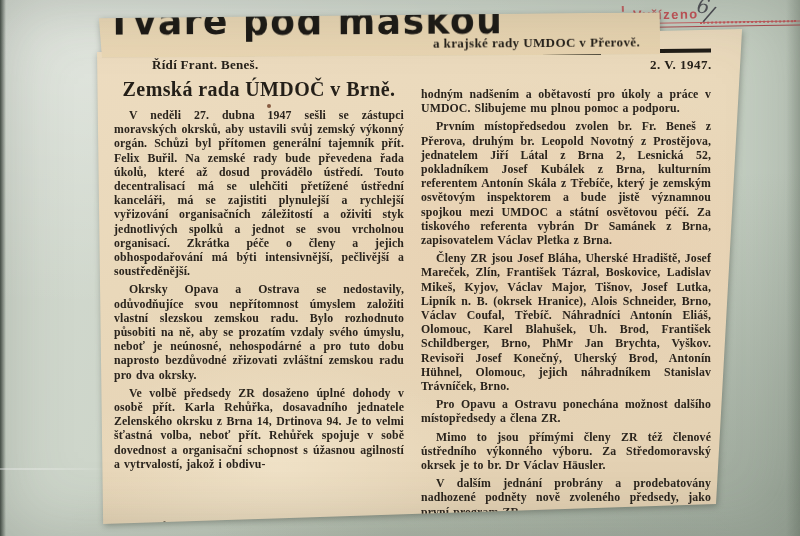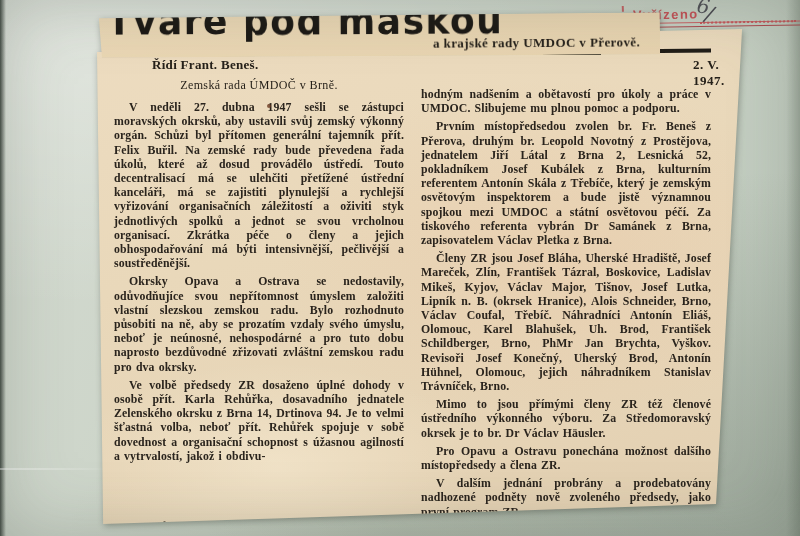--- a/index.html
+++ b/index.html
@@ -58,25 +58,25 @@
     font-size:36px;letter-spacing:1.5px;color:#1b1814;transform:scaleY(1.04);}
   .subtitle{position:absolute;left:334px;bottom:4px;
     font-weight:bold;font-size:13px;letter-spacing:0.4px;color:#241f19;}
 
   .rule{position:absolute;background:#201d17;}
   .rule-seg1{left:17px;top:24px;width:490px;height:2.5px;}
   .rule-seg2{left:517px;top:21px;width:100px;height:4px;transform:rotate(-0.6deg);}
   .editor{position:absolute;left:18px;top:29px;font-weight:bold;font-size:13px;
     color:#26211a;letter-spacing:0.3px;margin-left:40px;}
   .date{position:absolute;left:556px;top:29px;font-weight:bold;font-size:13px;
-    color:#26211a;letter-spacing:0.5px;margin-left:43px;}
+    color:#26211a;letter-spacing:0.5px;}
 
   .colL{position:absolute;left:16px;top:50px;width:298px;}
   .colR{position:absolute;left:323px;top:55px;width:298px;}
-  .colL h2{margin:0 0 7px 0;text-align:center;font-size:12px;font-weight:normal;
+  .colL h2{margin:0 0 7px 0;text-align:center;font-size:20px;font-weight:bold;
     color:#241f18;letter-spacing:0.4px;}
   .colL p,.colR p{margin:4px;text-align:justify;text-indent:15px;
     font-weight:bold;font-size:11.8px;line-height:14.2px;color:#2a241d;
     letter-spacing:0.12px;word-spacing:1px;}
   .colR p.cont{text-indent:0;}
 
   .speck{position:absolute;border-radius:50%;}
   .speck-a{left:173px;top:76px;width:4px;height:4px;background:#6d3b20;opacity:.8;}
   .speck-b{left:69px;top:493px;width:3px;height:4px;background:#3a352c;opacity:.7;}
   .speck-c{left:323px;top:487px;width:2px;height:5px;background:#4a4439;opacity:.6;
@@ -112,22 +112,22 @@
         <h2>Zemská rada ÚMDOČ v Brně.</h2>
         <p>V neděli 27. dubna 1947 sešli se zástupci moravských okrsků, aby ustavili svůj zemský výkonný orgán. Schůzi byl přítomen generální tajemník přít. Felix Buřil. Na zemské rady bude převedena řada úkolů, které až dosud provádělo ústředí. Touto decentralisací má se ulehčiti přetížené ústřední kanceláři, má se zajistiti plynulejší a rychlejší vyřizování organisačních záležitostí a oživiti styk jednotlivých spolků a jednot se svou vrcholnou organisací. Zkrátka péče o členy a jejich obhospodařování má býti intensivnější, pečlivější a soustředěnější.</p>
         <p>Okrsky Opava a Ostrava se nedostavily, odůvodňujíce svou nepřítomnost úmyslem založiti vlastní slezskou zemskou radu. Bylo rozhodnuto působiti na ně, aby se prozatím vzdaly svého úmyslu, neboť je neúnosné, nehospodárné a pro tuto dobu naprosto bezdůvodné zřizovati zvláštní zemskou radu pro dva okrsky.</p>
         <p>Ve volbě předsedy ZR dosaženo úplné dohody v osobě přít. Karla Rehůřka, dosavadního jednatele Zelenského okrsku z Brna 14, Drtinova 94. Je to velmi šťastná volba, neboť přít. Rehůřek spojuje v sobě dovednost a organisační schopnost s úžasnou agilností a vytrvalostí, jakož i obdivu-</p>
       </div>
 
       <div class="colR">
         <p class="cont">hodným nadšením a obětavostí pro úkoly a práce v UMDOC. Slibujeme mu plnou pomoc a podporu.</p>
         <p>Prvním místopředsedou zvolen br. Fr. Beneš z Přerova, druhým br. Leopold Novotný z Prostějova, jednatelem Jiří Látal z Brna 2, Lesnická 52, pokladníkem Josef Kubálek z Brna, kulturním referentem Antonín Skála z Třebíče, který je zemským osvětovým inspektorem a bude jistě významnou spojkou mezi UMDOC a státní osvětovou péčí. Za tiskového referenta vybrán Dr Samánek z Brna, zapisovatelem Václav Pletka z Brna.</p>
         <p>Členy ZR jsou Josef Bláha, Uherské Hradiště, Josef Mareček, Zlín, František Tázral, Boskovice, Ladislav Mikeš, Kyjov, Václav Major, Tišnov, Josef Lutka, Lipník n. B. (okrsek Hranice), Alois Schneider, Brno, Václav Coufal, Třebíč. Náhradníci Antonín Eliáš, Olomouc, Karel Blahušek, Uh. Brod, František Schildberger, Brno, PhMr Jan Brychta, Vyškov. Revisoři Josef Konečný, Uherský Brod, Antonín Hühnel, Olomouc, jejich náhradníkem Stanislav Trávníček, Brno.</p>
+        <p>Pro Opavu a Ostravu ponechána možnost dalšího místopředsedy a člena ZR.</p>
         <p>Mimo to jsou přímými členy ZR též členové ústředního výkonného výboru. Za Středomoravský okrsek je to br. Dr Václav Häusler.</p>
-        <p>Pro Opavu a Ostravu ponechána možnost dalšího místopředsedy a člena ZR.</p>
         <p>V dalším jednání probrány a prodebatovány nadhozené podněty nově zvoleného předsedy, jako první program ZR.</p>
       </div>
 
       <div class="speck speck-a"></div>
       <div class="speck speck-b"></div>
       <div class="speck speck-c"></div>
     </div>
 
     <div class="strip">
       <div class="big-title">Tváře pod maskou</div>

